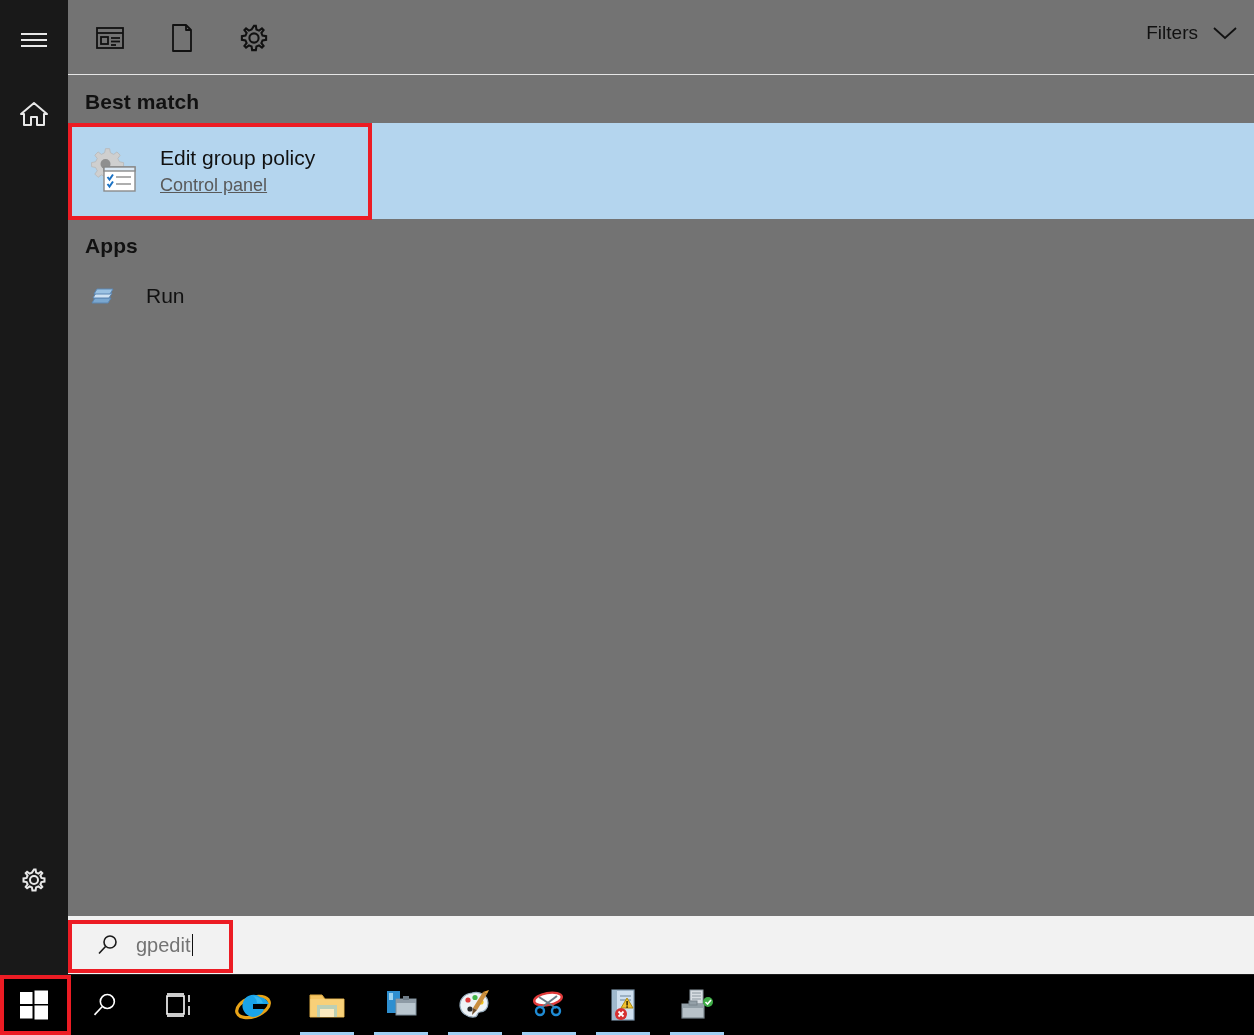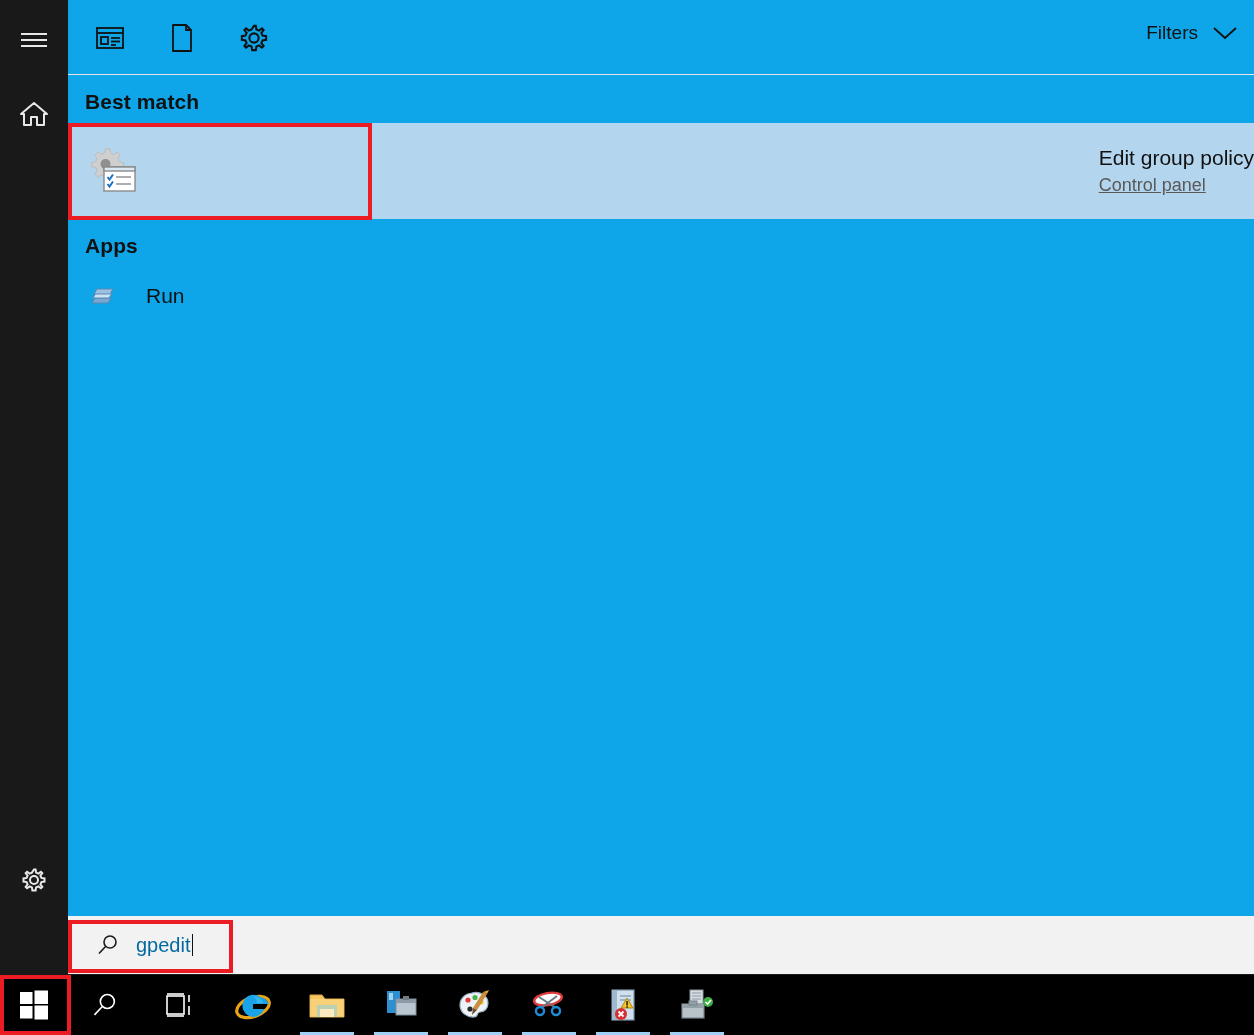--- a/index.html
+++ b/index.html
@@ -31,21 +31,21 @@
     background: #e8e8e8; display: block;
   }
   .hamburger-lines i:nth-child(1) { top: 1px; }
   .hamburger-lines i:nth-child(2) { top: 7px; }
   .hamburger-lines i:nth-child(3) { top: 13px; }
 
   
   .panel {
     position: absolute; left: 68px; top: 0;
     width: 1186px; height: 916px;
-    background: #0ea5e9;
+    background: #737373;
   }
   .panel-top {
     position: absolute; left: 0; top: 0;
     width: 1186px; height: 75px;
     border-bottom: 1px solid #e6e6e6;
     box-sizing: border-box;
   }
   .top-icons {
     position: absolute; left: 18px; top: 14px;
     display: flex; align-items: center; gap: 24px;
@@ -67,21 +67,21 @@
     letter-spacing: .1px;
   }
   .lbl-best { top: 90px; }
   .lbl-apps { top: 234px; }
 
   
   .bestmatch-row {
     position: absolute; left: 0; top: 123px;
     width: 1186px; height: 96px;
     background: #b4d5ee;
-    display: flex; align-items: center; justify-content: space-between;
+    display: flex; align-items: center;
   }
   .bm-icon {
     width: 50px; height: 50px;
     margin-left: 20px; margin-right: 22px;
     position: relative; flex: none;
   }
   .bm-text { display: flex; flex-direction: column; gap: 2px; }
   .bm-title { font-size: 21px; color: #111; line-height: 26px; }
   .bm-sub   { font-size: 18px; color: #595959; line-height: 24px; text-decoration: underline; }
 
@@ -107,21 +107,21 @@
     border-bottom: 1px solid #1b1b1b;
     box-sizing: border-box;
   }
   .search-field {
     position: absolute; left: 6px; top: 4px;
     width: 152px; height: 50px;
     display: flex; align-items: center;
   }
   .search-mag { margin-left: 22px; margin-right: 16px; flex: none; }
   .search-text {
-    font-size: 20px; color: #0369a1; line-height: 24px;
+    font-size: 20px; color: #737373; line-height: 24px;
     position: relative; white-space: nowrap;
   }
   .caret {
     display: inline-block; width: 1px; height: 22px;
     background: #111; vertical-align: -4px; margin-left: 1px;
   }
 
   
   .taskbar {
     position: absolute; left: 0; top: 975px;

